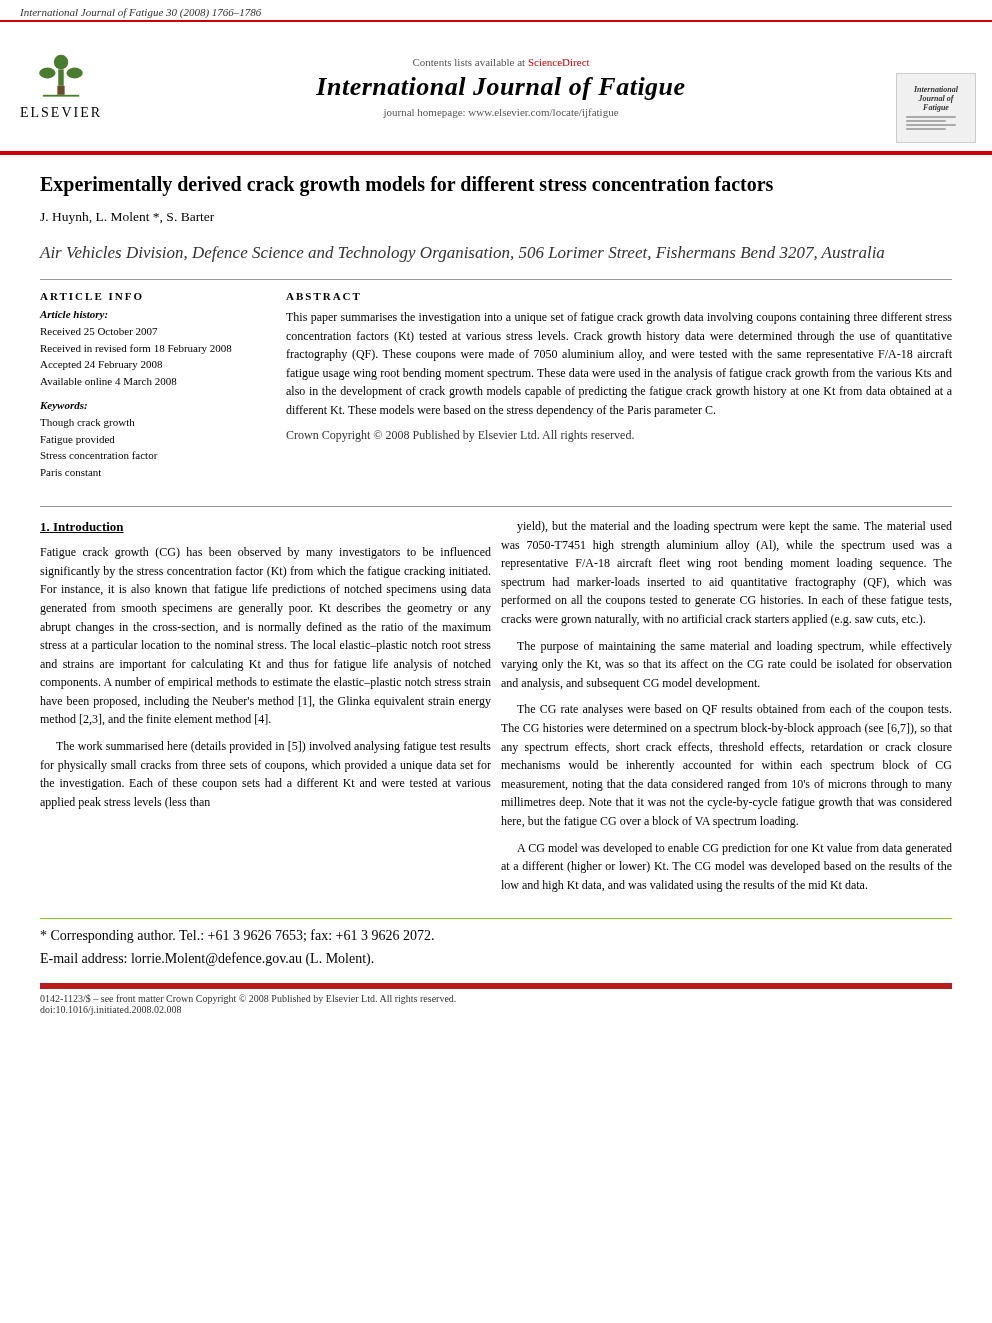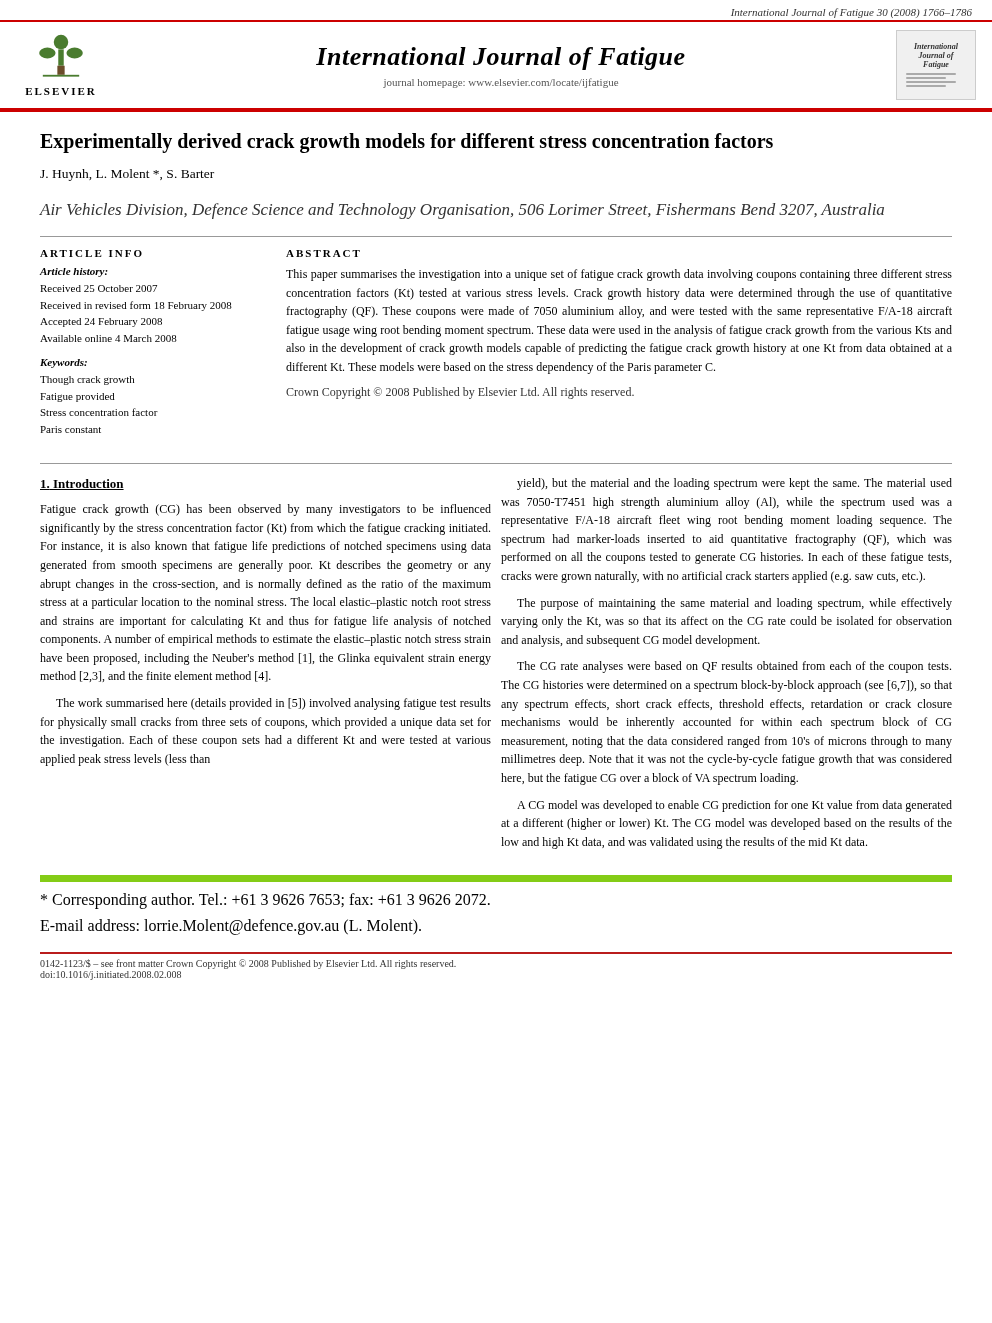--- a/index.html
+++ b/index.html
@@ -7,21 +7,20 @@
       background: #fff;
       font-family: "Times New Roman", Times, serif;
       font-size: 13px;
       color: #000;
       width: 992px;
       min-height: 1323px;
     }
 
     
     .top-bar {
-      text-align: right;
       font-size: 11px;
       padding: 6px 20px 2px 20px;
       color: #333;
       font-style: italic;
     }
 
     .journal-header {
       display: flex;
       align-items: center;
       border-top: 2px solid #c00;
@@ -41,22 +40,22 @@
       align-items: center;
       gap: 2px;
     }
 
     .elsevier-tree {
       width: 60px;
       height: 50px;
     }
 
     .elsevier-text {
-      font-size: 11px;
-      font-weight: bold;
+      font-size: 14px;
+      font-weight: normal;
       letter-spacing: 2px;
       color: #000;
     }
 
     .journal-center {
       flex: 1;
       text-align: center;
     }
 
     .sciencedirect-link {
@@ -91,20 +90,21 @@
       height: 70px;
       background: #f0f0f0;
       display: flex;
       align-items: center;
       justify-content: center;
       font-size: 9px;
       color: #666;
       flex-direction: column;
       gap: 2px;
       padding: 16px;
+      margin-top: 43px;
     }
 
     .journal-thumb-title {
       font-weight: bold;
       font-size: 8px;
       text-align: center;
       color: #333;
       font-style: italic;
     }
 
@@ -236,33 +236,33 @@
       margin-bottom: 8px;
       text-indent: 16px;
     }
 
     .col-left p:first-of-type {
       text-indent: 0;
     }
 
     
     .footnote-area {
-      border-top: 7px solid #84cc16;
+      border-top: 1px solid #84cc16;
       margin-top: 16px;
       padding-top: 6px;
-      font-size: 16px;
+      font-size: 14px;
       line-height: 1.5;
     }
 
     .footnote-area p {
       margin-bottom: 2px;
     }
 
     .bottom-bar {
-      border-top: 2px solid #b91c1c;
+      border-top: 6px solid #b91c1c;
       margin-top: 14px;
       padding-top: 4px;
       font-size: 10px;
       color: #333;
     }
 
     .thumb-lines {
       width: 60px;
     }
 
@@ -297,20 +297,24 @@
 
         <rect x="26" y="36" width="8" height="10" fill="#6b4c2a"></rect>
 
         <rect x="10" y="46" width="40" height="2" fill="#4a7c2f"></rect>
       </svg>
       <div class="elsevier-text">ELSEVIER</div>
     </div>
   </div>
 
   <div class="journal-center">
+    <div class="sciencedirect-link">
+      <span>Contents lists available at</span>
+      <a href="#">ScienceDirect</a>
+    </div>
     <div class="journal-title-main">International Journal of Fatigue</div>
     <div class="journal-homepage">journal homepage: www.elsevier.com/locate/ijfatigue</div>
   </div>
 
   <div class="journal-thumb">
     <div class="journal-thumb-title">International<br>Journal of<br><span>Fatigue</span></div>
     <div class="thumb-lines">
       <div class="thumb-line medium"></div>
       <div class="thumb-line short"></div>
       <div class="thumb-line medium"></div>

